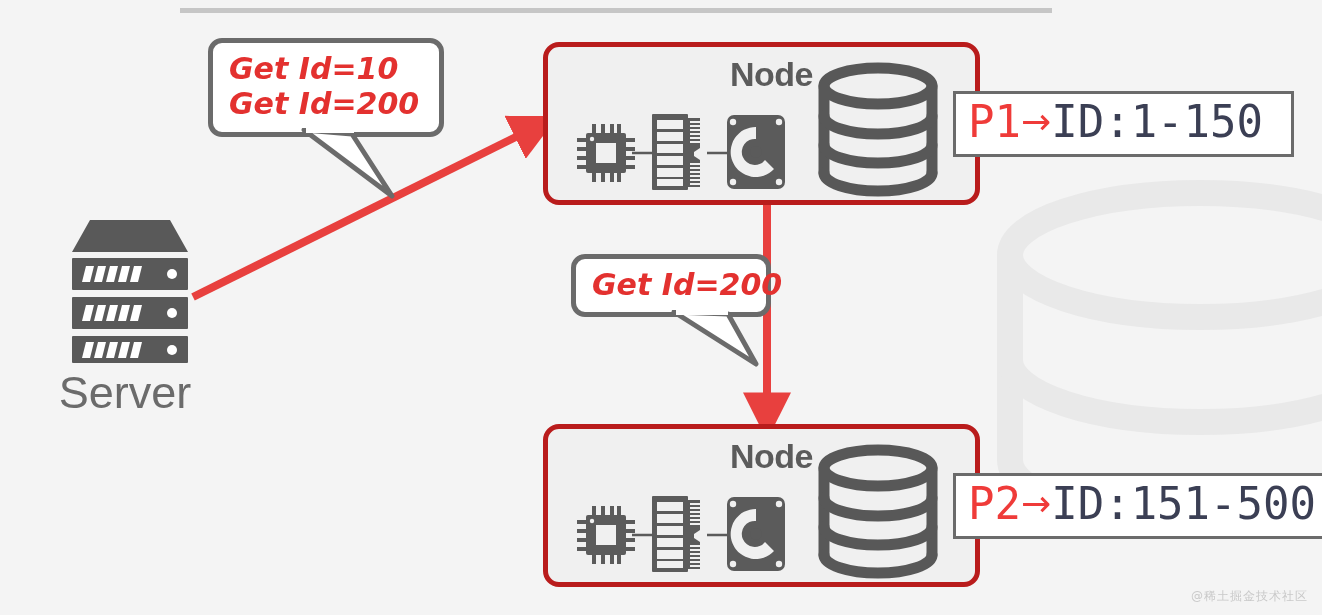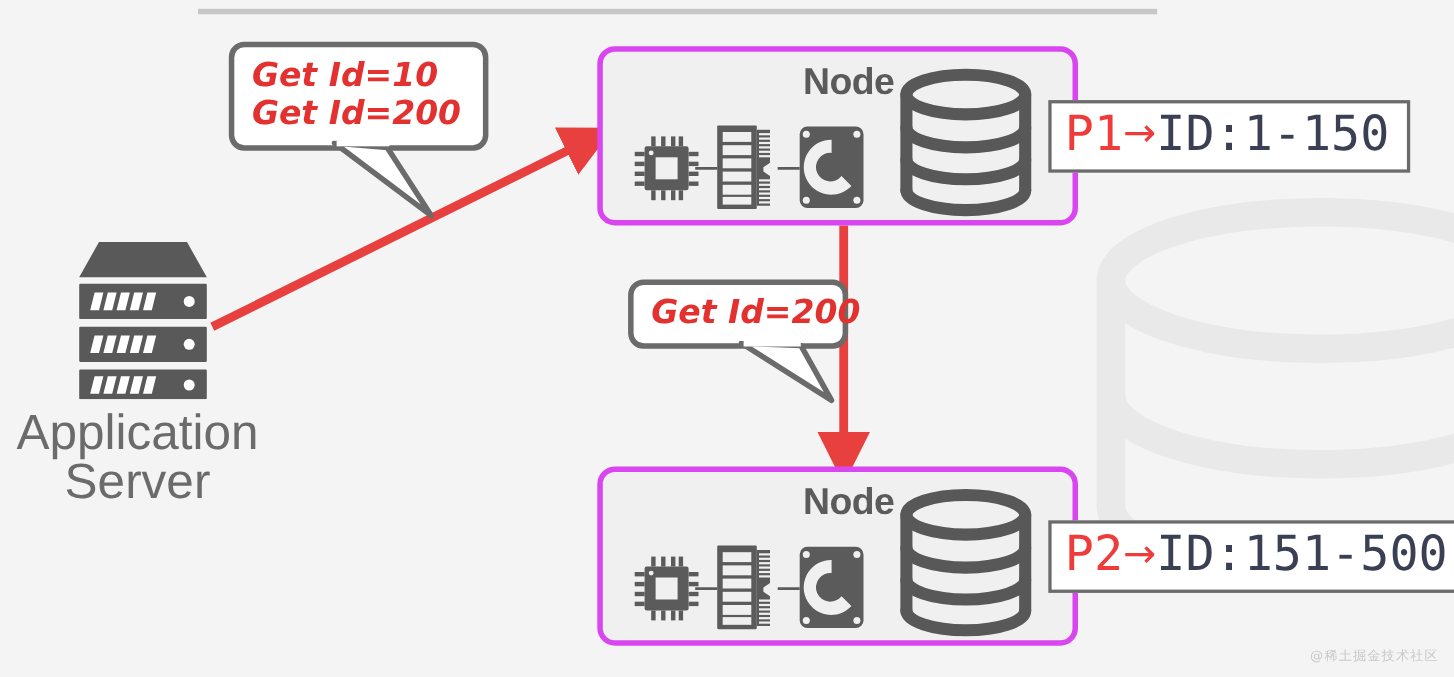--- a/index.html
+++ b/index.html
@@ -23,21 +23,21 @@
     position: absolute;
     left: 180px; top: 8px;
     width: 872px; height: 5px;
     background: #c6c6c6;
     z-index: 2;
   }
 
   
   .node-box {
     position: absolute;
-    border: 5px solid #d946ef;
+    border: 5px solid #b91c1c;
     border-radius: 16px;
     background: #f0f0f0;
     z-index: 6;
   }
   #node-1 { left: 543px; top: 42px;  width: 437px; height: 163px; }
   #node-2 { left: 543px; top: 424px; width: 437px; height: 163px; }
 
   .node-title {
     position: absolute;
     top: 8px; left: 0; right: 0;
@@ -50,21 +50,21 @@
   }
 
   .node-hw  { position: absolute; left: 22px; top: 62px; }
   .node-db  { position: absolute; right: 30px; top: 14px; }
 
   
   .id-box {
     position: absolute;
     background: #ffffff;
     border: 3px solid #6b6b6b;
-    padding: 6px 16px 10px 12px;
+    padding: 6px 28px 10px 12px;
     z-index: 9;
     white-space: nowrap;
     line-height: 1;
   }
   #id-box-1 { left: 953px; top: 91px;  }
   #id-box-2 { left: 953px; top: 473px; }
   .id-p {
     font-family: "DejaVu Sans Mono", "Liberation Mono", monospace;
     font-size: 44px;
     color: #ef3b39;
@@ -377,19 +377,18 @@
         <path d="M38 124 L46 124 L42 140 L34 140 Z"></path>
         <path d="M50 124 L58 124 L54 140 L46 140 Z"></path>
         <path d="M62 124 L70 124 L66 140 L58 140 Z"></path>
         <path d="M74 124 L82 124 L78 140 L70 140 Z"></path>
         <circle cx="112" cy="132" r="5"></circle>
       </g>
     </svg>
   </div>
 
   <div id="app-server-label">
-    <span class="l1">Application</span>
     <span class="l2">Server</span>
   </div>
 
   <div id="watermark">@稀土掘金技术社区</div>
 
 </div>
 
 </body></html>

